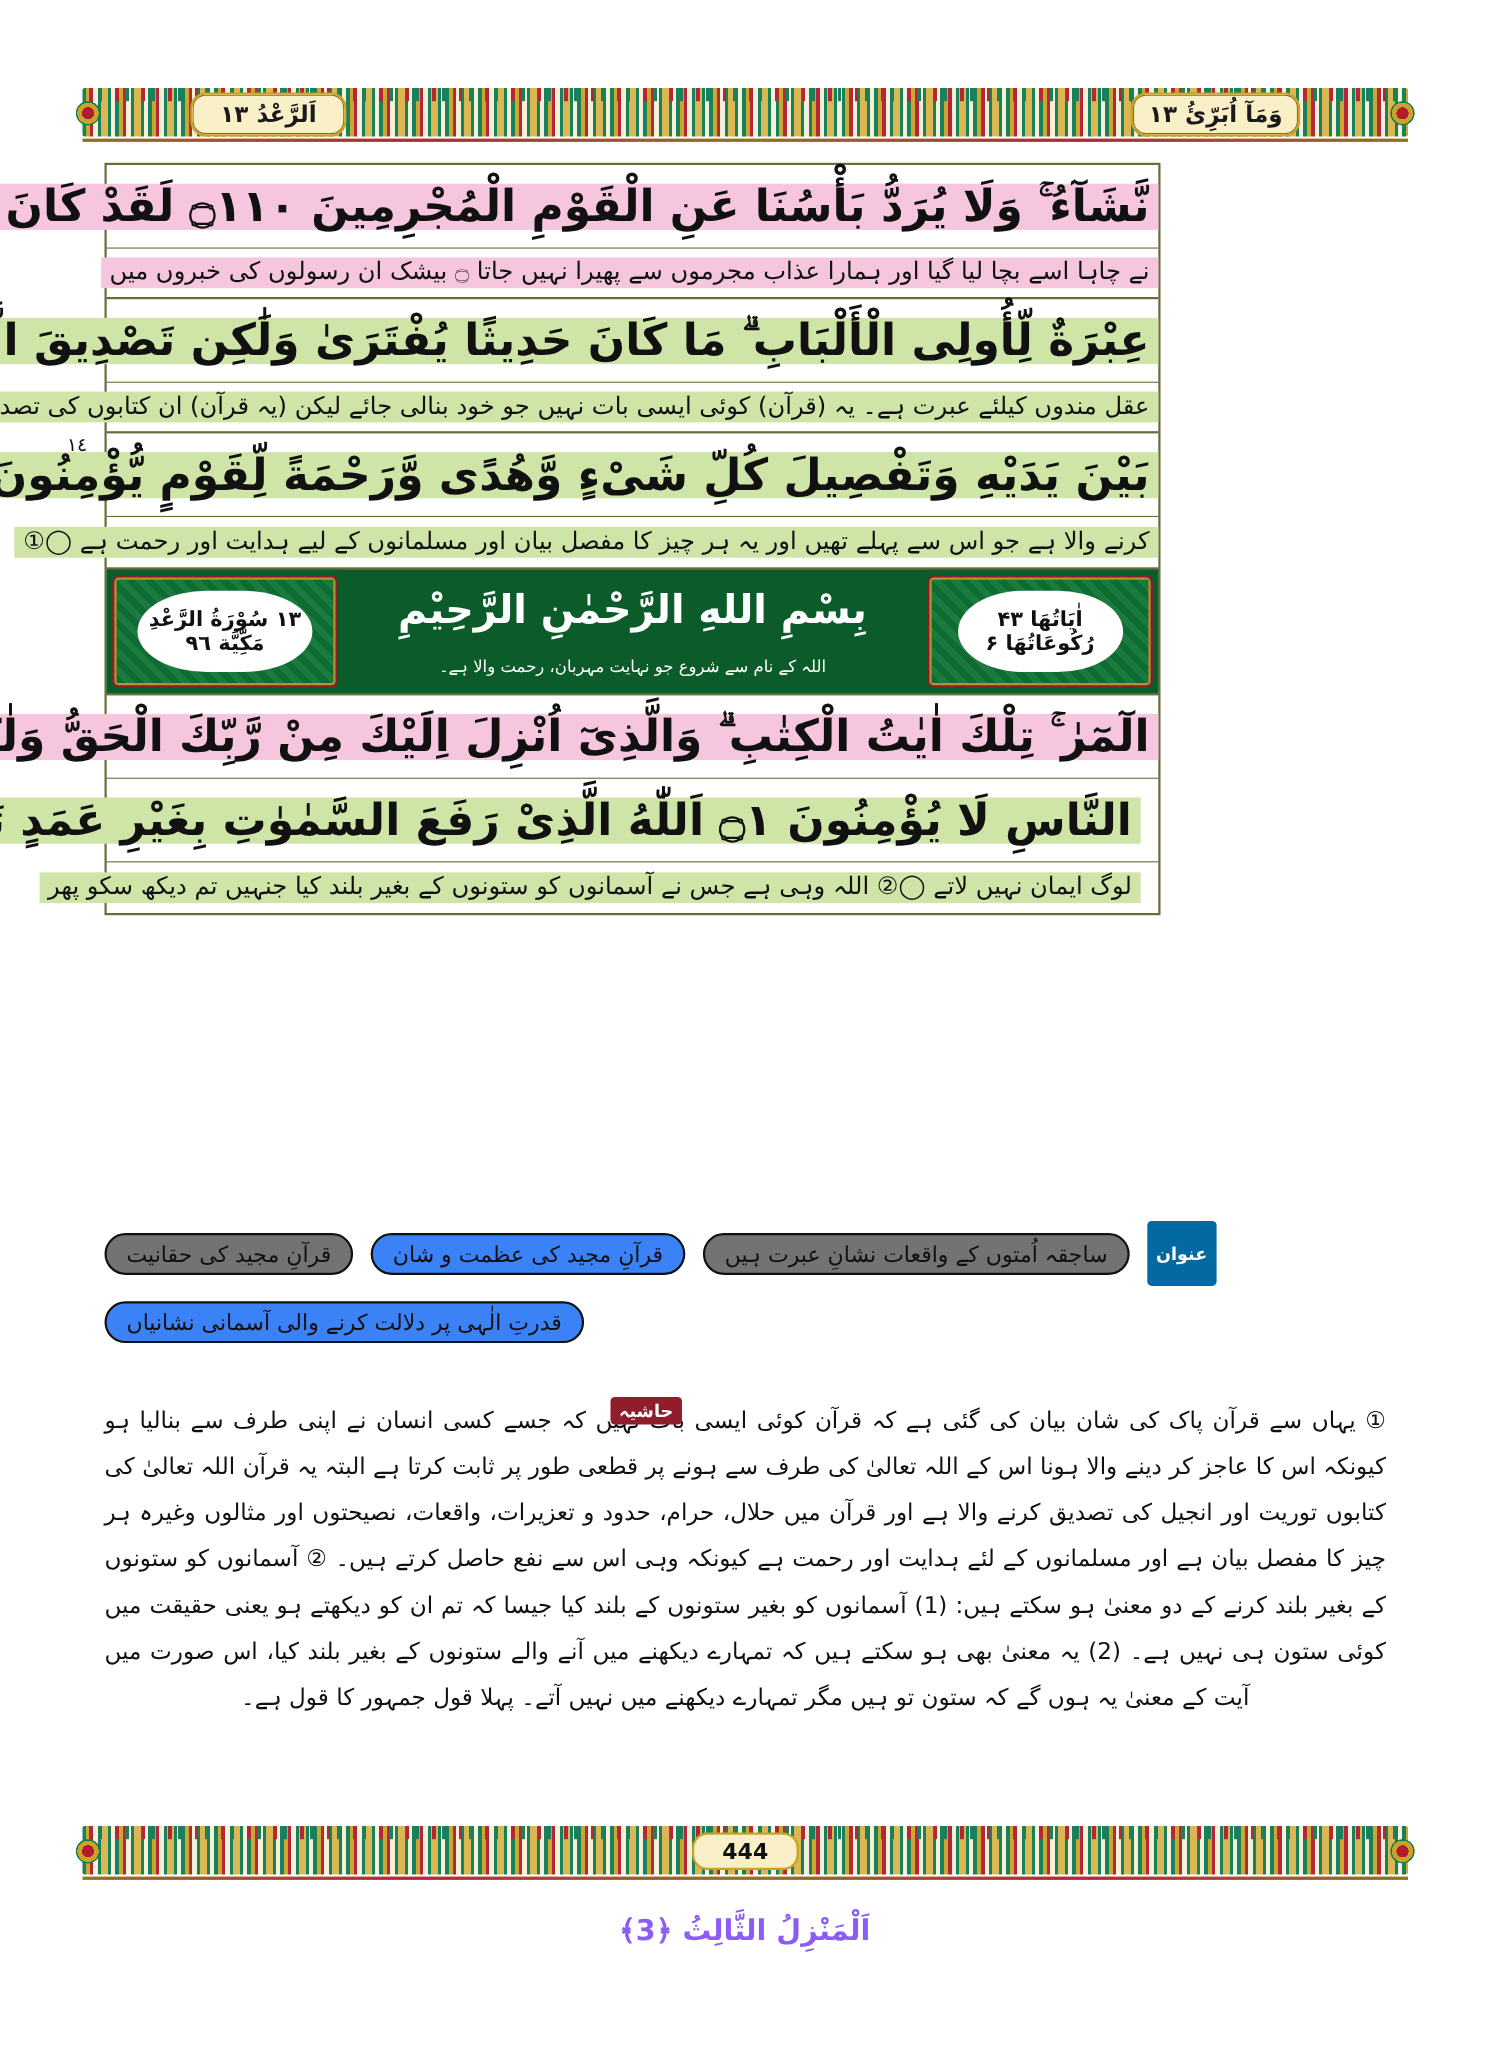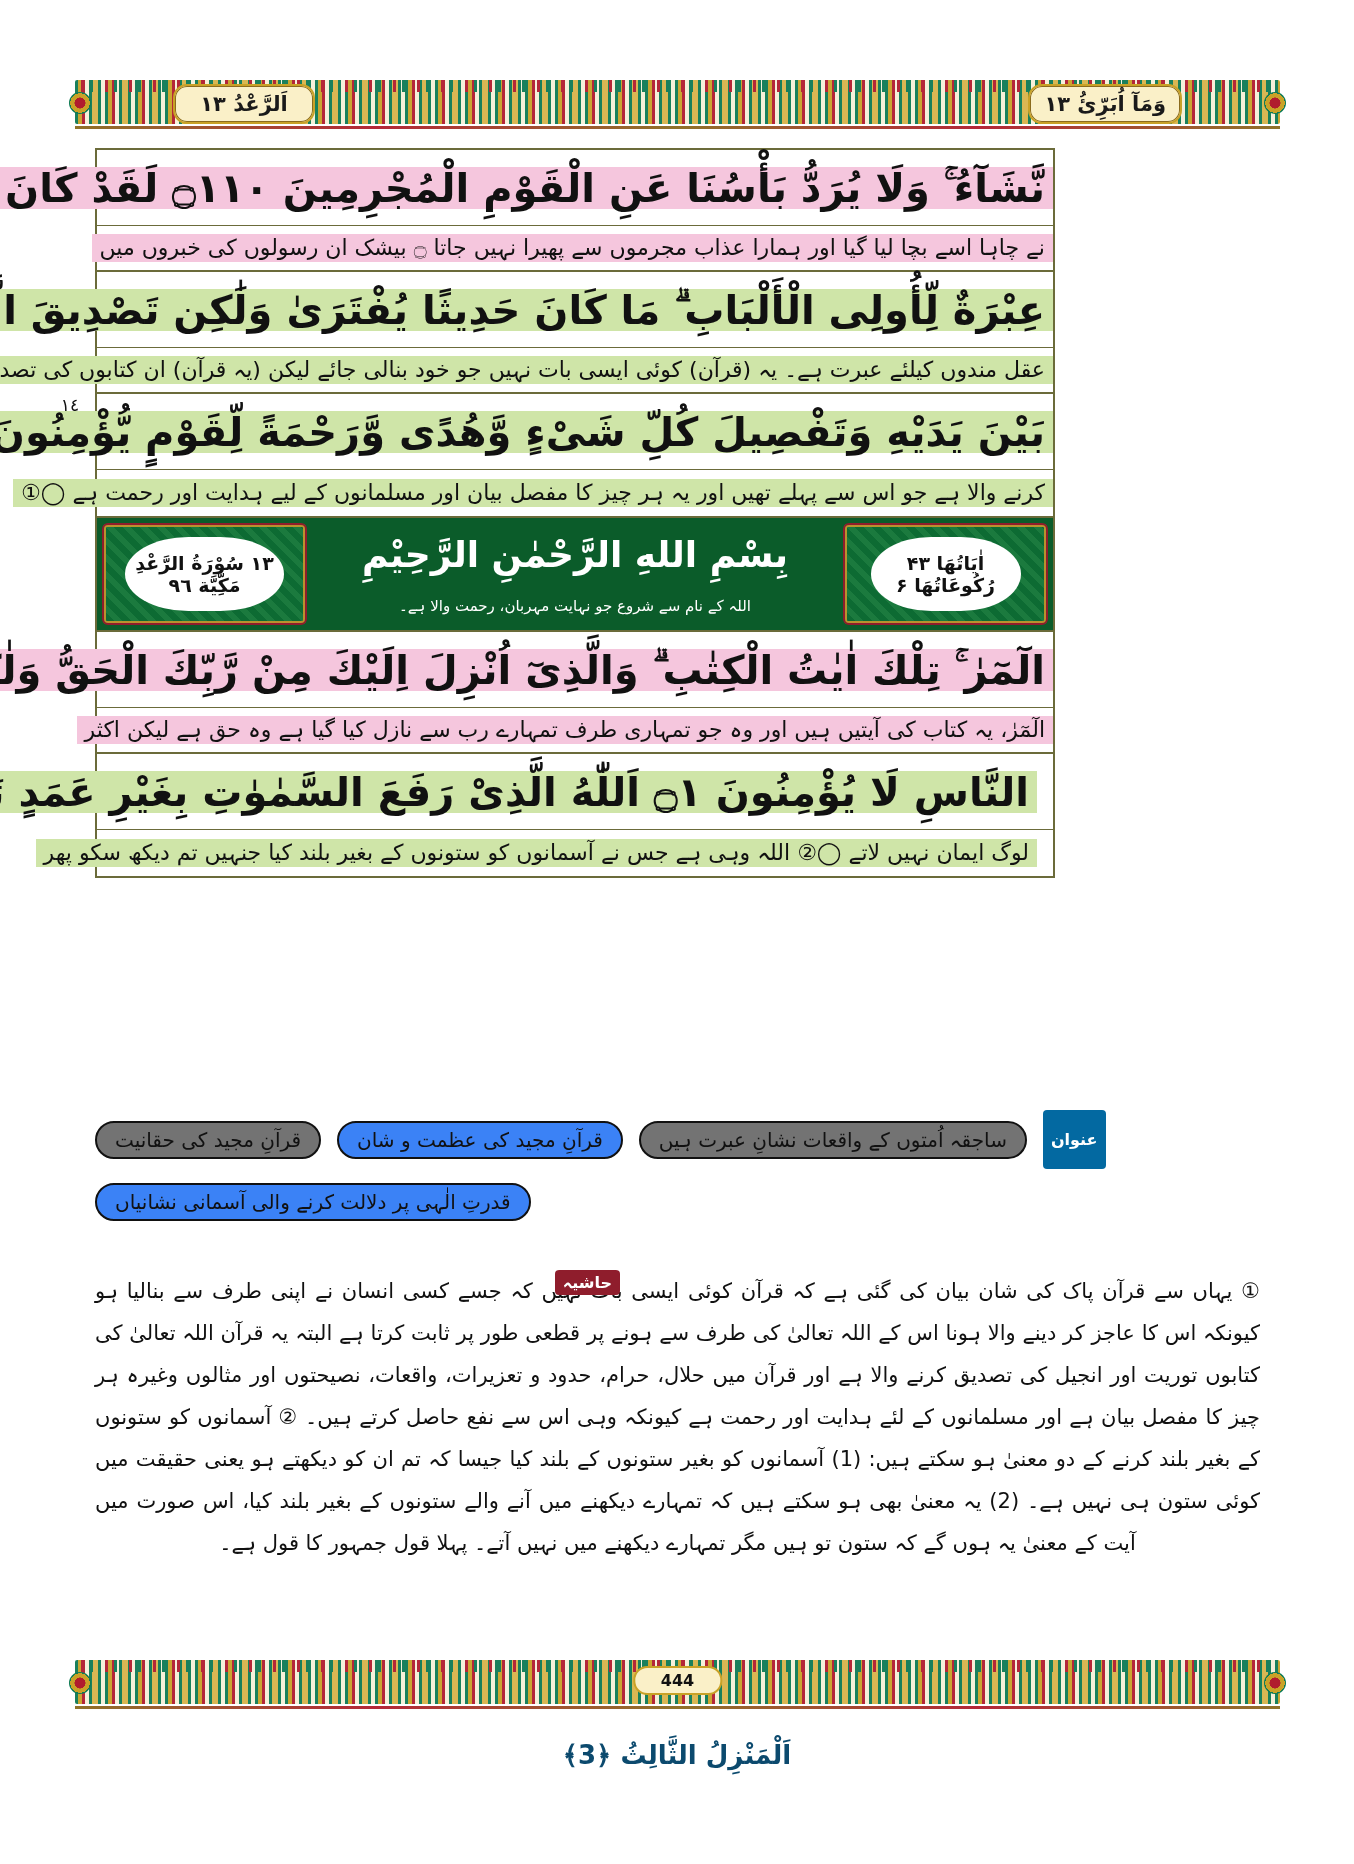--- a/index.html
+++ b/index.html
@@ -157,25 +157,25 @@
   }
   .hashia-body p{margin:0;}
 
   
   .footer-band{
     position:absolute;left:75px;top:1660px;width:1205px;height:52px;
   }
   .page-num{
     position:absolute;left:50%;transform:translateX(-50%);top:6px;
     background:#faf0c8;border:2px solid #c9a227;border-radius:14px;
-    padding:3px 26px;font-size:16px;color:#111;font-weight:600;z-index:4;
+    padding:3px 26px;font-size:20px;color:#111;font-weight:600;z-index:4;
   }
   .manzil{
     position:absolute;left:0;right:0;top:1740px;text-align:center;
-    font-size:26px;color:#0c4a6e;font-weight:600;
+    font-size:26px;color:#8b5cf6;font-weight:600;
   }
 
   
   .ruku-side{
     position:absolute;left:55px;top:395px;width:30px;
     text-align:center;font-size:17px;line-height:1.25;color:#111;
   }
 </style>
 </head>
 <body>
@@ -270,28 +270,20 @@
 
     <div id="rows-after">
         <div class="row ar-row">
           <div class="seg pink" style="flex: 88 1 0%;">
             <div class="ar-txt">الٓمٓرٰ ۚ تِلْكَ اٰيٰتُ الْكِتٰبِ ۗ وَالَّذِىٓ اُنْزِلَ اِلَيْكَ مِنْ رَّبِّكَ الْحَقُّ وَلٰكِنَّ اَكْثَرَ</div>
           </div>
           <div class="seg cream" style="flex: 12 1 0%;">
             <div class="ar-txt"></div>
           </div>
         </div>
-        <div class="row ur-row">
-          <div class="seg pink" style="flex: 88 1 0%;">
-            <div class="ur-txt">الٓمٓرٰ، یہ کتاب کی آیتیں ہیں اور وہ جو تمہاری طرف تمہارے رب سے نازل کیا گیا ہے وہ حق ہے لیکن اکثر</div>
-          </div>
-          <div class="seg cream" style="flex: 12 1 0%;">
-            <div class="ur-txt"></div>
-          </div>
-        </div>
         <div class="row ar-row">
           <div class="seg pink" style="flex: 26 1 0%;">
             <div class="ar-txt"></div>
           </div>
           <div class="seg green" style="flex: 74 1 0%;">
             <div class="ar-txt">النَّاسِ لَا يُؤْمِنُونَ ۝١ اَللّٰهُ الَّذِىْ رَفَعَ السَّمٰوٰتِ بِغَيْرِ عَمَدٍ تَرَوْنَهَا ثُمَّ</div>
           </div>
         </div>
         <div class="row ur-row">
           <div class="seg pink" style="flex: 26 1 0%;">

